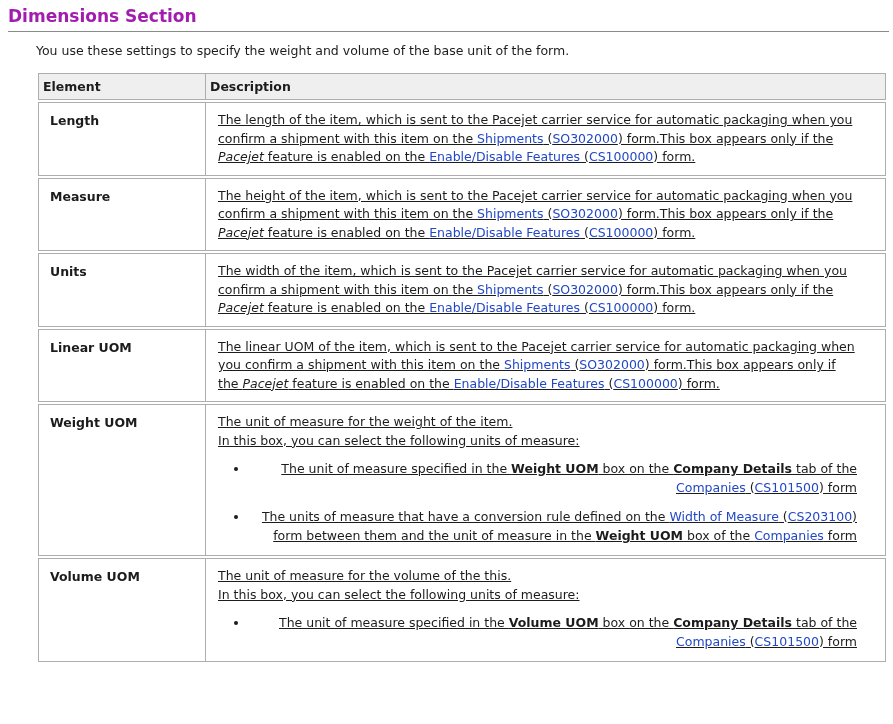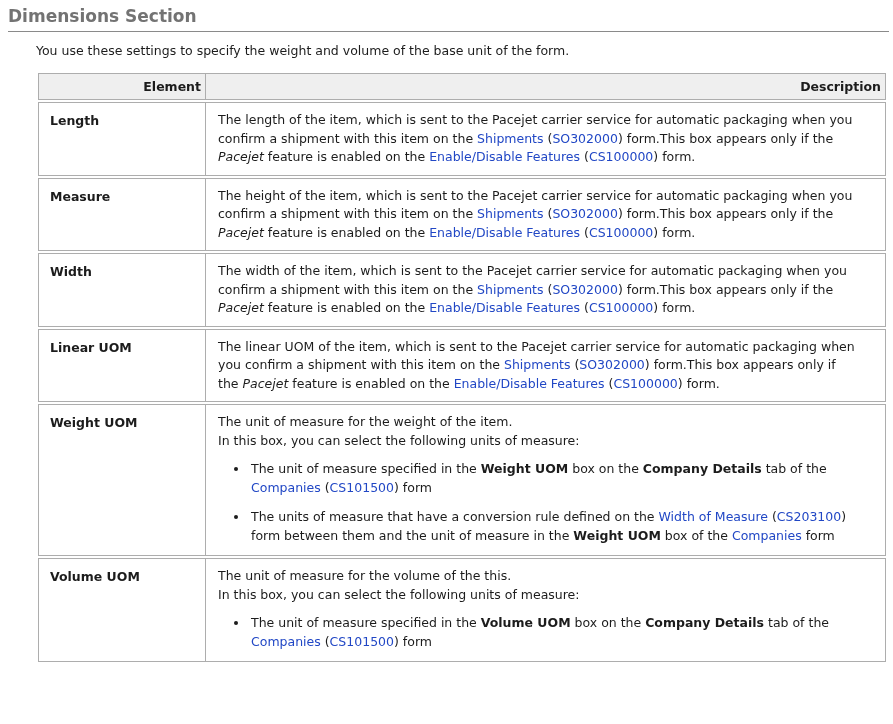--- a/index.html
+++ b/index.html
@@ -11,21 +11,21 @@
   }
   *{box-sizing:border-box;}
   html,body{margin:0;padding:0;background:#fff;}
   body{
     width:893px;height:724px;overflow:hidden;
     font-family:"DejaVu Sans","Liberation Sans",sans-serif;
     color:var(--text);
     font-size:12.5px;
   }
   .title{
-    font-size:17px;font-weight:bold;color:#737373;
+    font-size:17px;font-weight:bold;color:#a21caf;
     margin:6px 4px 0 8px;
     padding-bottom:5px;
     border-bottom:1px solid var(--rule);
   }
   .intro{
     margin:10px 8px 0 36px;
     line-height:17px;
   }
   table.dim{
     border-collapse:separate;
@@ -38,46 +38,48 @@
     border-top:1px solid var(--border);
     border-bottom:1px solid var(--border);
     vertical-align:top;
     text-align:left;
   }
   th:first-child,td:first-child{border-left:1px solid var(--border);}
   th:last-child,td:last-child{border-left:1px solid var(--border);border-right:1px solid var(--border);}
   th{
     background:var(--header-bg);
     font-weight:bold;
-    text-align:right;
+    text-align:left;
     padding:5px 4px;
     height:25px;
   }
   col.c-el{width:167px;}
   td.cell-element{
     padding:10px 8px 24px 11px;
     font-weight:bold;
   }
   td.cell-desc{
     padding:8px 28px 8px 12px;
     line-height:18.5px;
+    text-decoration:underline;
   }
   td.cell-desc .para{margin:0;}
   td.cell-desc a.doclink{
     color:var(--link);
     text-decoration:none;
     cursor:pointer;
   }
   td.cell-desc ul{
     margin:10px 0 2px 0;
     padding-left:31px;
   }
   td.cell-desc li{
     margin:0 0 11px 0;
     padding-left:2px;
+    text-align:right;
   }
   td.cell-desc li:last-child{margin-bottom:2px;}
 </style>
 </head>
 <body>
 
 <h1 class="title">Dimensions Section</h1>
 
 <p class="intro">You use these settings to specify the weight and volume of the base unit of the form.</p>
 
@@ -99,21 +101,21 @@
           <div class="para">The length of the item, which is sent to the Pacejet carrier service for automatic packaging when you confirm a shipment with this item on the <a class="doclink" href="#">Shipments</a> (<a class="doclink" href="#">SO302000</a>) form.This box appears only if the <i>Pacejet</i> feature is enabled on the <a class="doclink" href="#">Enable/Disable Features</a> (<a class="doclink" href="#">CS100000</a>) form.</div>
         </td>
       </tr>
       <tr>
         <td class="cell-element">Measure</td>
         <td class="cell-desc">
           <div class="para">The height of the item, which is sent to the Pacejet carrier service for automatic packaging when you confirm a shipment with this item on the <a class="doclink" href="#">Shipments</a> (<a class="doclink" href="#">SO302000</a>) form.This box appears only if the <i>Pacejet</i> feature is enabled on the <a class="doclink" href="#">Enable/Disable Features</a> (<a class="doclink" href="#">CS100000</a>) form.</div>
         </td>
       </tr>
       <tr>
-        <td class="cell-element">Width</td>
+        <td class="cell-element">Units</td>
         <td class="cell-desc">
           <div class="para">The width of the item, which is sent to the Pacejet carrier service for automatic packaging when you confirm a shipment with this item on the <a class="doclink" href="#">Shipments</a> (<a class="doclink" href="#">SO302000</a>) form.This box appears only if the <i>Pacejet</i> feature is enabled on the <a class="doclink" href="#">Enable/Disable Features</a> (<a class="doclink" href="#">CS100000</a>) form.</div>
         </td>
       </tr>
       <tr>
         <td class="cell-element">Linear UOM</td>
         <td class="cell-desc">
           <div class="para">The linear UOM of the item, which is sent to the Pacejet carrier service for automatic packaging when you confirm a shipment with this item on the <a class="doclink" href="#">Shipments</a> (<a class="doclink" href="#">SO302000</a>) form.This box appears only if the <i>Pacejet</i> feature is enabled on the <a class="doclink" href="#">Enable/Disable Features</a> (<a class="doclink" href="#">CS100000</a>) form.</div>
         </td>
       </tr>

